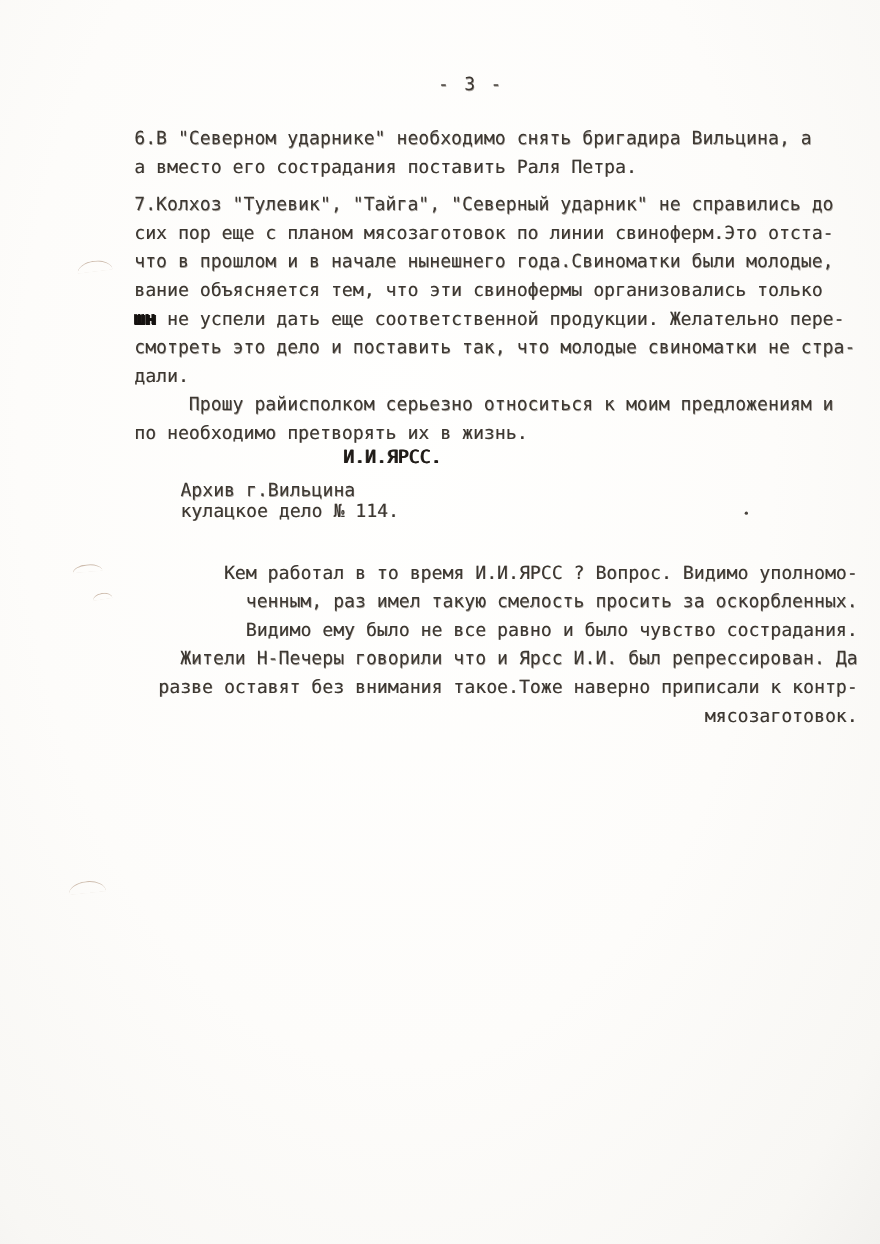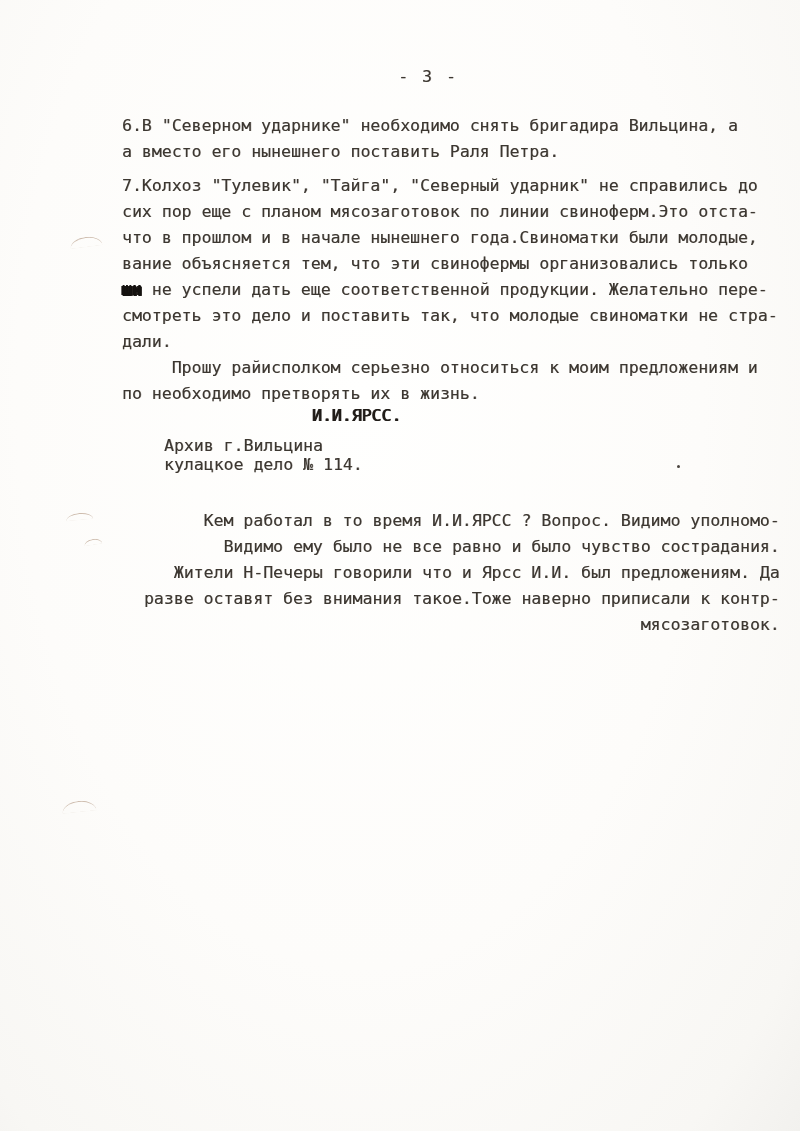--- a/index.html
+++ b/index.html
@@ -22,21 +22,21 @@
   .page-number { left: 0; width: 800px; text-align: center; transform: translateX(28px); letter-spacing: 2px; }
   .para6   { top: 113px; left: 122px; }
   .para7   { top: 173px; left: 122px; }
   .request { top: 355px; left: 122px; }
   .signature { top: 403px; left: 312px; }
   .archive { top: 436px; left: 164px; line-height: 19px; }
   .note    { top: 508px; left: 134px; text-align: right; }
   .pgnum-block { top: 64px; }
   .blackout {
     color: #151210;
-    font-weight: bold;
+    font-weight: normal;
     text-shadow:
       0.8px 0 0 #151210, -0.8px 0 0 #151210,
       0 0.8px 0 #151210, 0 -0.8px 0 #151210,
       1.4px 0.6px 0 #2a2522, -1.2px -0.4px 0 #2a2522;
   }
   .heavy {
     color: #201c18;
     text-shadow: 0.7px 0 0 #201c18, -0.5px 0.3px 0 rgba(32,28,24,0.8);
   }
   
@@ -59,21 +59,21 @@
 </style>
 </head>
 <body>
 
 <div class="page">
 
   <div class="block pgnum-block page-number tw">- 3 -</div>
 
   <div class="block para6 tw">
     <div class="line">6.В "Северном ударнике" необходимо снять бригадира Вильцина, а</div>
-    <div class="line">а вместо его нынешнего поставить Раля Петра.</div>
+    <div class="line">а вместо его сострадания поставить Раля Петра.</div>
   </div>
 
   <div class="block para7 tw">
     <div class="line">7.Колхоз "Тулевик", "Тайга", "Северный ударник" не справились до</div>
     <div class="line">сих пор еще с планом мясозаготовок по линии свиноферм.Это отста-</div>
     <div class="line">что в прошлом и в начале нынешнего года.Свиноматки были молодые,</div>
     <div class="line">вание объясняется тем, что эти свинофермы организовались только</div>
     <div class="line"><span class="blackout">шн</span><span> не успели дать еще соответственной продукции. Желательно пере-</span></div>
     <div class="line">смотреть это дело и поставить так, что молодые свиноматки не стра-</div>
     <div class="line">дали.</div>
@@ -86,22 +86,23 @@
 
   <div class="block signature tw heavy">И.И.ЯРСС.</div>
 
   <div class="block archive tw">
     <div class="line">Архив г.Вильцина</div>
     <div class="line">кулацкое дело № 114.</div>
   </div>
 
   <div class="block note tw">
     <div class="line">    Кем работал в то время И.И.ЯРСС ? Вопрос. Видимо уполномо-</div>
+    <div class="line">   ченным, раз имел такую смелость просить за оскорбленных.</div>
     <div class="line">    Видимо ему было не все равно и было чувство сострадания.</div>
-    <div class="line">Жители Н-Печеры говорили что и Ярсс И.И. был предложениям. Да</div>
+    <div class="line">Жители Н-Печеры говорили что и Ярсс И.И. был репрессирован. Да</div>
     <div class="line"> разве оставят без внимания такое.Тоже наверно приписали к контр-</div>
     <div class="line">мясозаготовок.</div>
   </div>
 
   <div class="mark mark-1"></div>
   <div class="mark mark-2a"></div>
   <div class="mark mark-2b"></div>
   <div class="mark mark-3"></div>
   <div class="ink-dot"></div>
 

